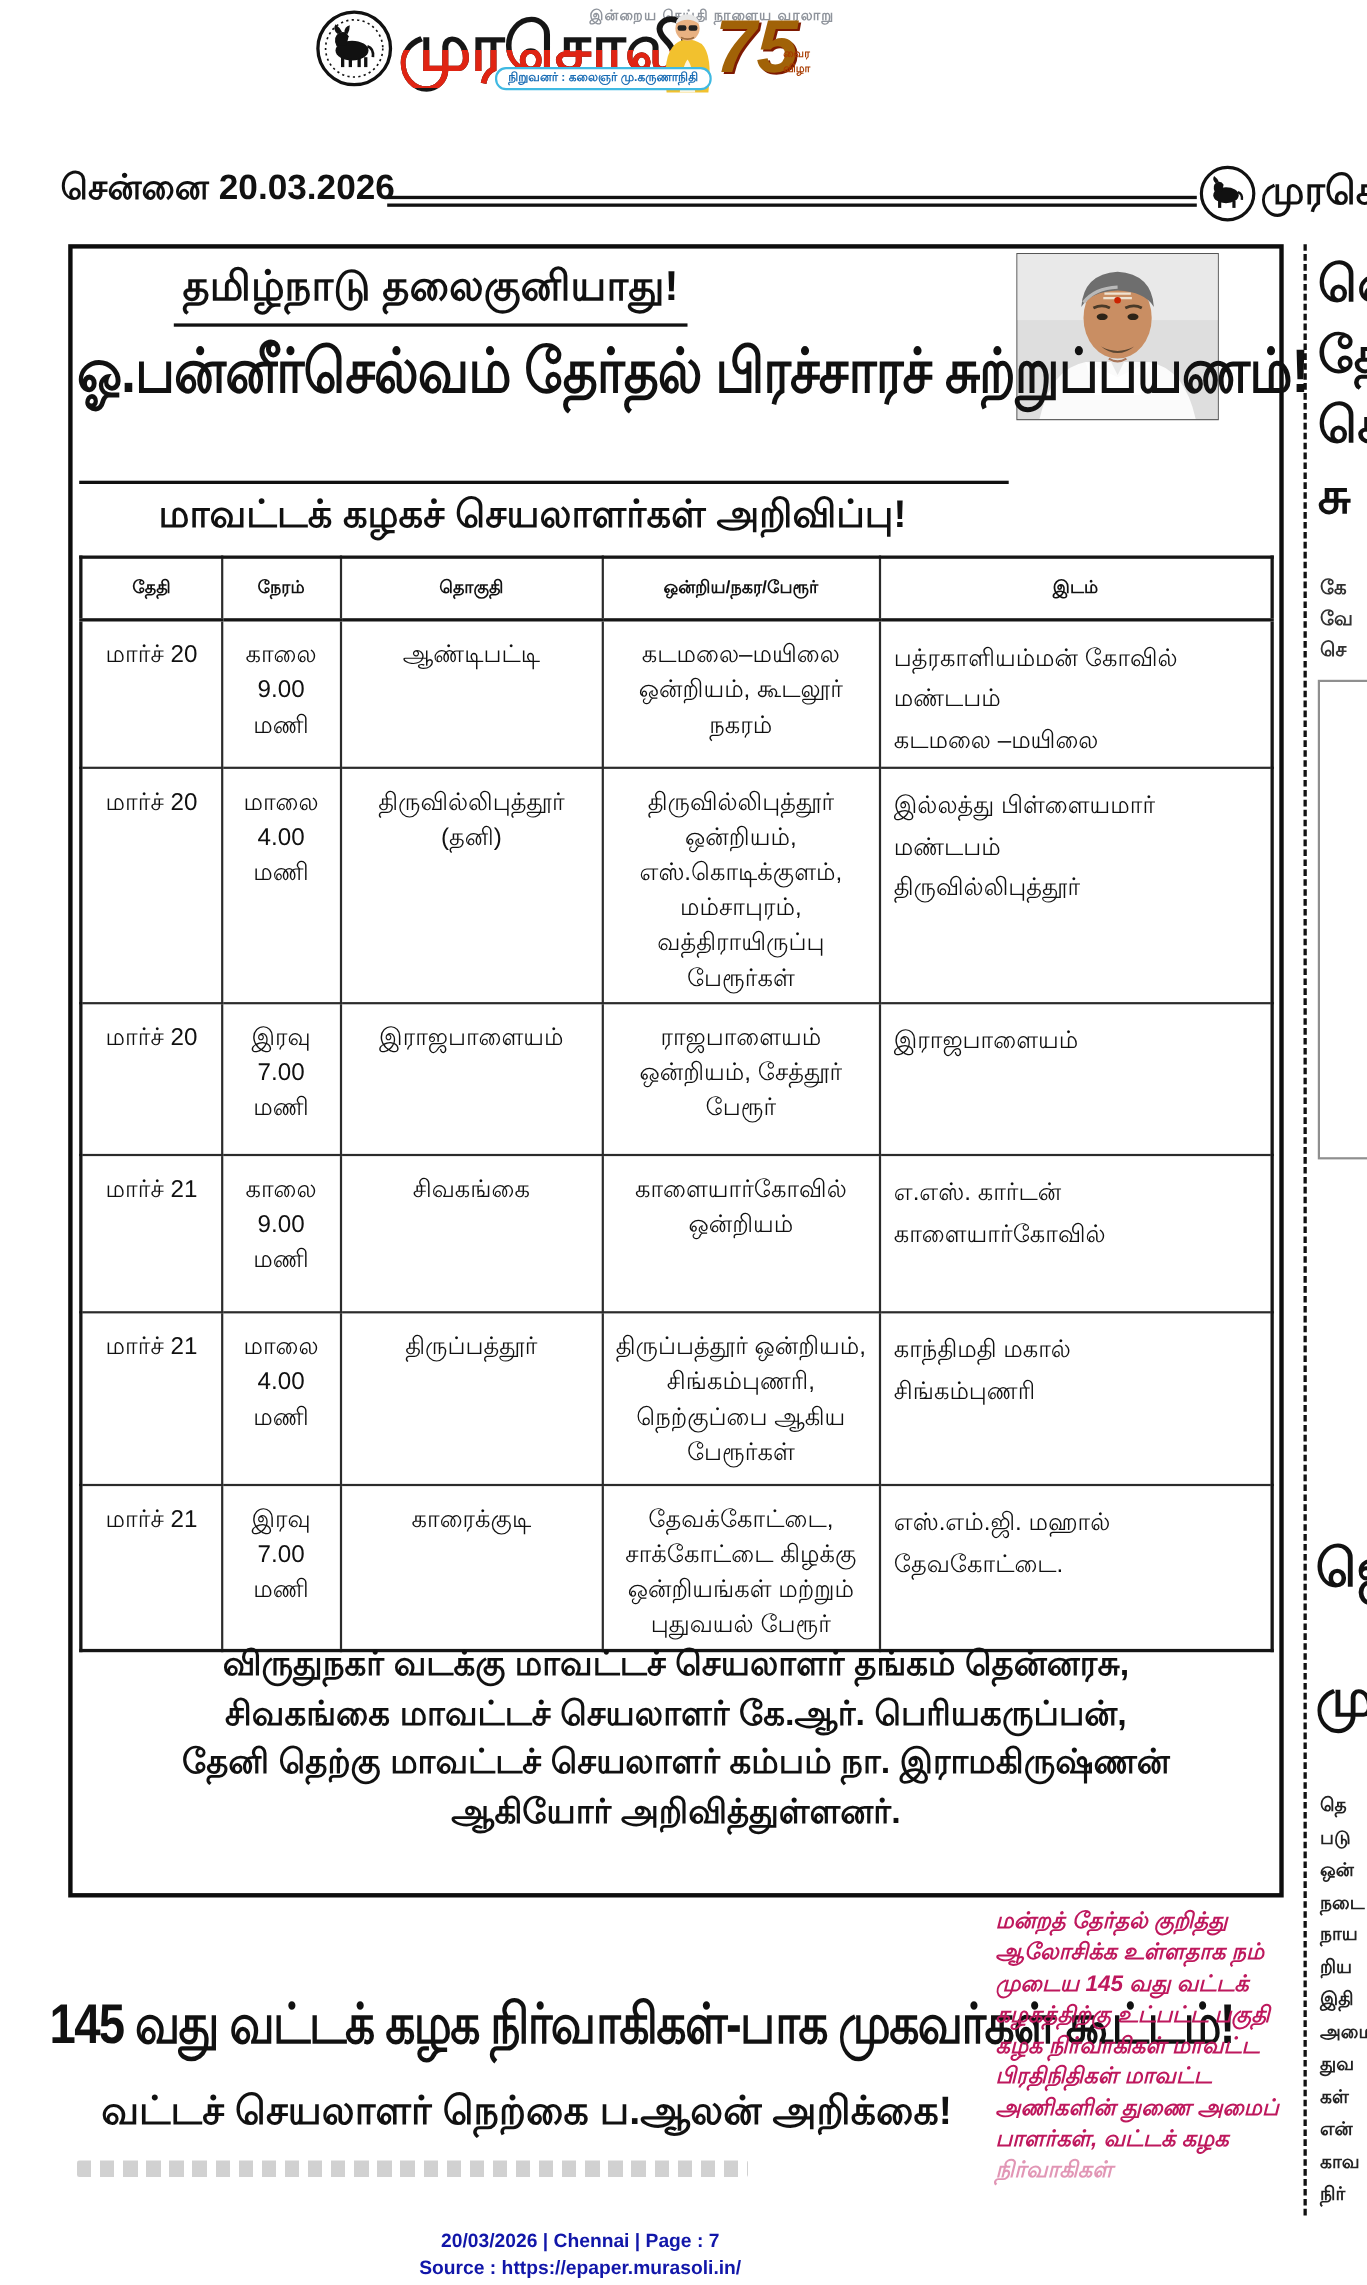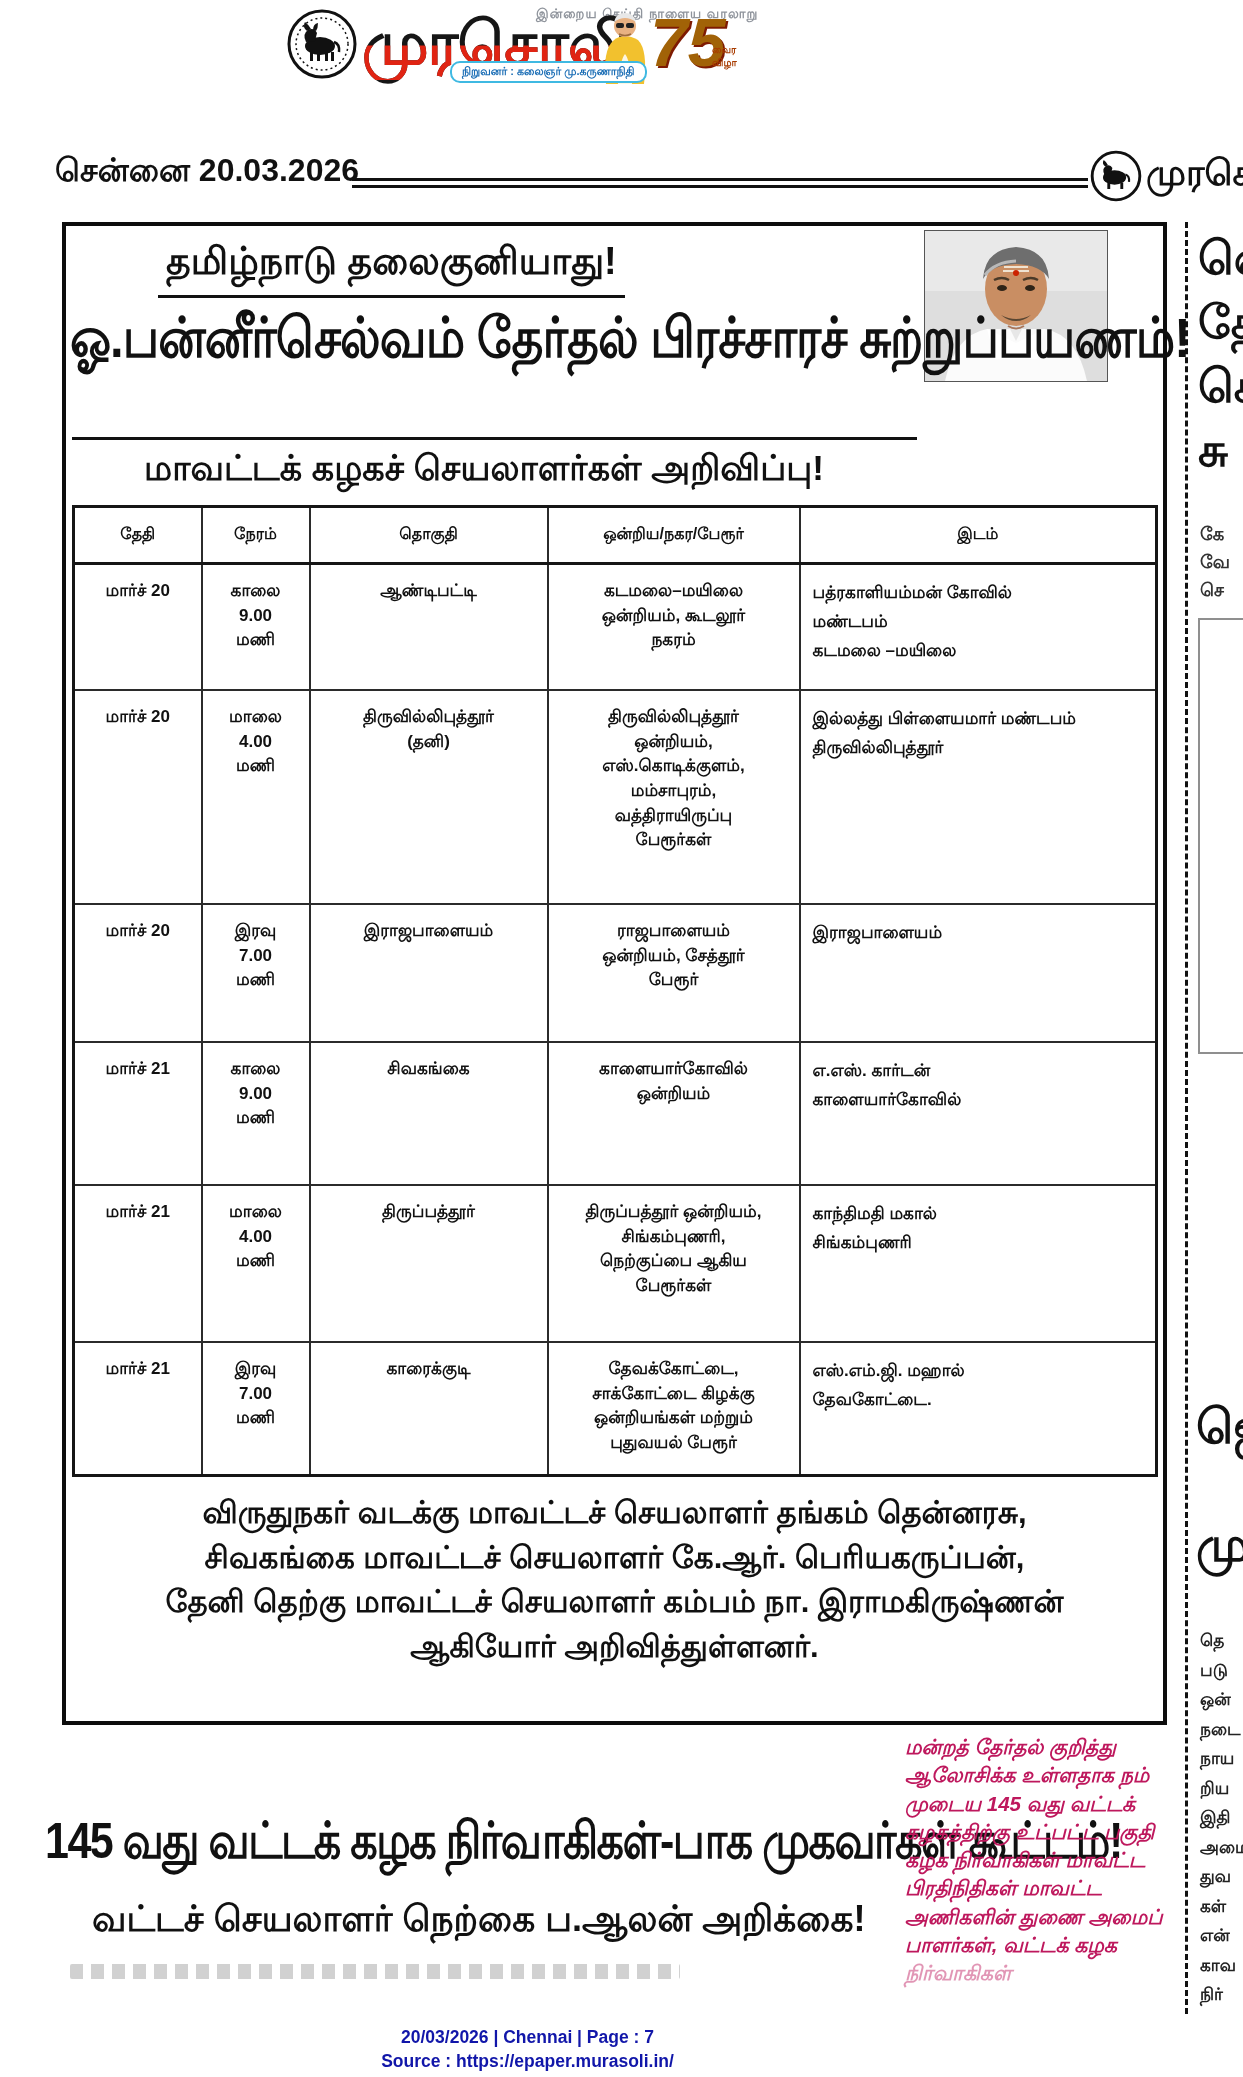--- a/index.html
+++ b/index.html
@@ -31,21 +31,21 @@
   .art1-photo{left:858px;top:4px;width:182px;height:150px;border:1px solid #555;background:#e7e7e7;}
   .art1-headline{left:4px;top:80px;font-size:49px;font-weight:bold;letter-spacing:-1px;white-space:nowrap;
                  transform:scaleY(1.14);transform-origin:left top;}
   .art1-rule{left:6px;top:211px;width:845px;height:3px;background:#111;}
   .art1-subhead{left:78px;top:222px;font-size:35px;font-weight:bold;white-space:nowrap;}
 
   table.sched{position:absolute;left:6px;top:279px;width:1083px;border-collapse:collapse;
               border:3px solid #161616;table-layout:fixed;}
   table.sched th{border:2px solid #2b2b2b;border-bottom:3px solid #161616;font-size:16px;font-weight:bold;
                  height:50px;text-align:center;padding:2px;}
-  table.sched td{border:2px solid #2b2b2b;font-size:17px;font-weight:bold;vertical-align:top;
+  table.sched td{border:2px solid #2b2b2b;font-size:22px;font-weight:normal;vertical-align:top;
                  padding:14px 6px 6px 6px;text-align:center;white-space:pre-line;line-height:1.45;}
   table.sched td.c4{text-align:left;padding-left:12px;line-height:1.7;}
   tbody tr:nth-child(1) td{height:104px;}
   tbody tr:nth-child(2) td{height:192px;}
   tbody tr:nth-child(3) td{height:116px;}
   tbody tr:nth-child(4) td{height:121px;}
   tbody tr:nth-child(5) td{height:135px;}
   tbody tr:nth-child(6) td{height:111px;}
 
   .art1-announce{left:0;top:1265px;width:100%;text-align:center;font-size:31px;font-weight:bold;line-height:1.44;}

